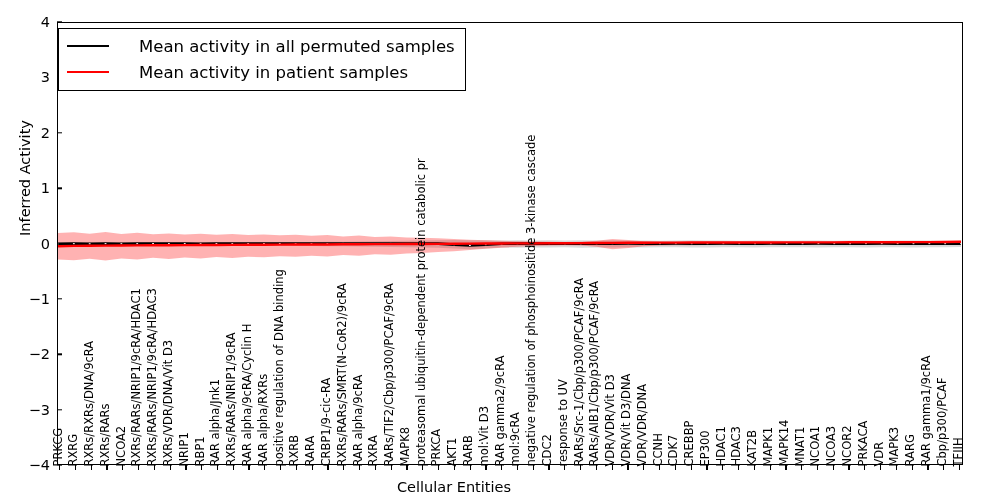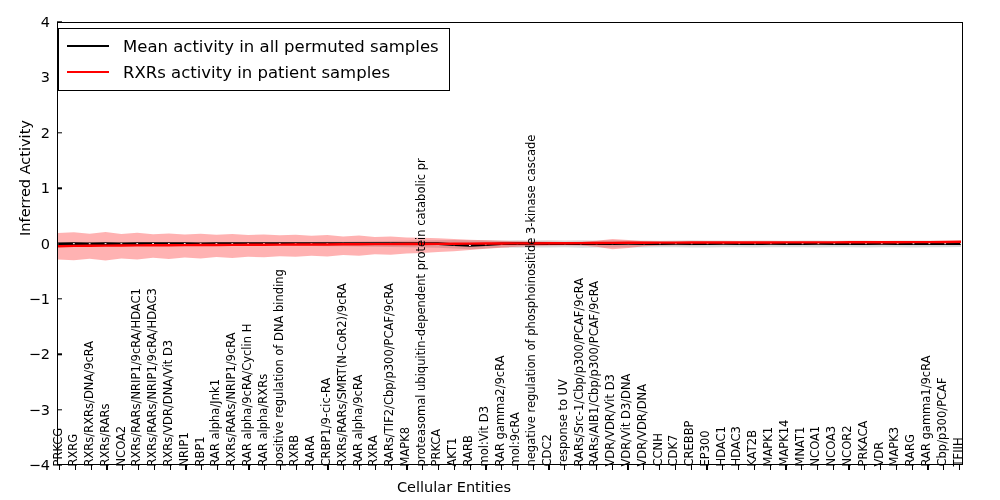--- a/index.html
+++ b/index.html
@@ -48,21 +48,21 @@
     line-height:11.5px;
   }
 
   #legend{
     position:absolute;left:58px;top:28px;
     border:1.4px solid #000;background:#fff;
     padding:4px 10px 5px 8px;
   }
   .legend-row{display:flex;align-items:center;height:26px;}
   .legend-swatch{width:42px;height:0;border-top-width:2.1px;border-top-style:solid;margin-right:14px;}
-  .legend-text{font-size:16.5px;color:#000;white-space:nowrap;}
+  .legend-text{font-size:16.5px;color:#000;white-space:nowrap;margin-left:16px;}
 </style>
 </head>
 <body>
 
 <div id="root">
 
 
   <div id="plot-frame">
     <div id="plot-inner">
       <svg id="plot-svg" width="903" height="440" viewBox="0 0 903 440" preserveAspectRatio="none">
@@ -276,17 +276,17 @@
   <div id="ylabel">Inferred Activity</div>
   <div id="xlabel">Cellular Entities</div>
 
   <div id="legend">
     <div class="legend-row">
       <span class="legend-swatch" style="border-top-color: rgb(0, 0, 0);"></span>
       <span class="legend-text">Mean activity in all permuted samples</span>
     </div>
     <div class="legend-row">
       <span class="legend-swatch" style="border-top-color: rgb(255, 0, 0);"></span>
-      <span class="legend-text">RXRs activity in patient samples</span>
+      <span class="legend-text">Mean activity in patient samples</span>
     </div>
   </div>
 
 </div>
 
 </body></html>

